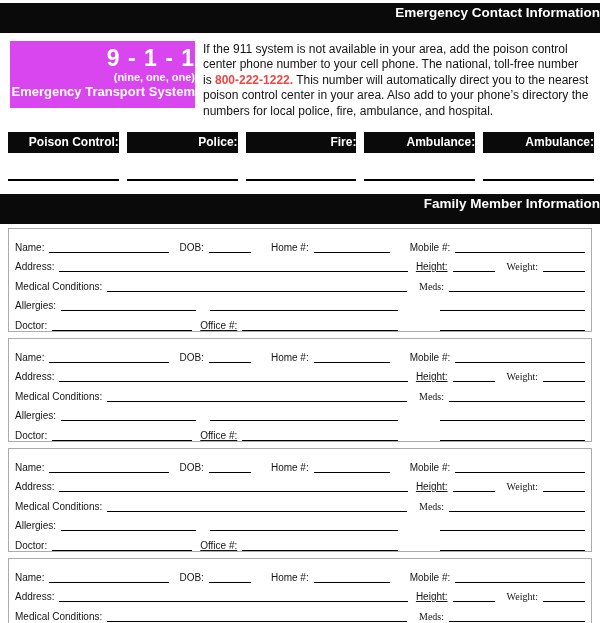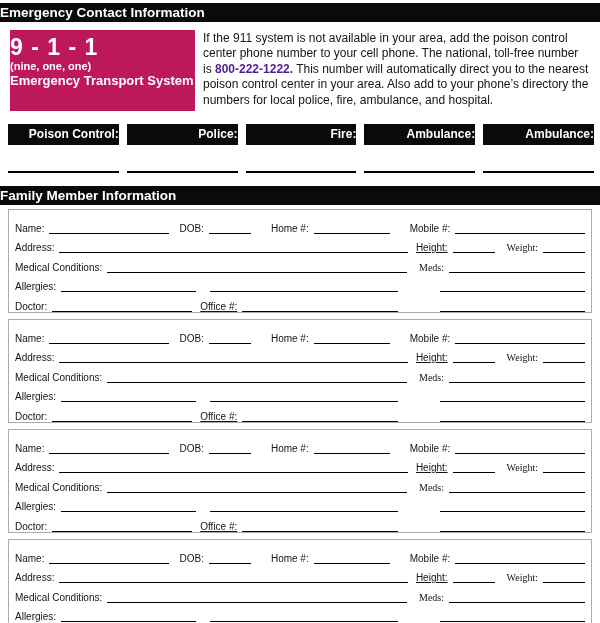--- a/index.html
+++ b/index.html
@@ -1,37 +1,37 @@
 <!DOCTYPE html>
 <html><head>
 <meta charset="utf-8">
 <style>
   * { box-sizing: border-box; margin: 0; padding: 0; }
   html, body { width: 600px; height: 623px; overflow: hidden; background: #ffffff; }
   body { font-family: "Liberation Sans", sans-serif; color: #141414; }
 
   .title-bar {
-    background: #0a0a0a; color: #ffffff; height: 19px; line-height: 19px;
-    text-align: left; font-weight: bold; font-size: 13.5px;
+    background: #0a0a0a; color: #ffffff; height: 30px; line-height: 19px;
+    text-align: right; font-weight: bold; font-size: 13.5px;
   }
   .top-bar { margin-top: 3px; }
 
   
   .intro { display: flex; padding: 8px 8px 0 10px; gap: 8px; }
   .red-box {
-    width: 185px; height: 81px; flex: 0 0 185px;
-    background: #be185d; color: #ffffff; text-align: left; padding-top: 4px;
+    width: 185px; height: 67px; flex: 0 0 185px;
+    background: #d946ef; color: #ffffff; text-align: right; padding-top: 4px;
   }
   .red-box .big911 { font-size: 23px; font-weight: bold; letter-spacing: 1px; line-height: 26px; }
   .red-box .pron { font-size: 11px; font-weight: bold; line-height: 13px; }
   .red-box .ets { font-size: 13px; font-weight: bold; line-height: 16px; }
   .instructions {
     flex: 1; font-size: 12px; line-height: 15.4px; padding-top: 1px; padding-right: 2px;
   }
-  .instructions .red-phone { color: #4c1d95; font-weight: bold; }
+  .instructions .red-phone { color: #ef4444; font-weight: bold; }
 
   
   .contact-row { display: flex; gap: 8px; margin: 13px 6px 0 8px; }
   .contact-box {
     flex: 1; background: #0a0a0a; color: #ffffff; height: 21px; line-height: 21px;
     text-align: right; font-weight: bold; font-size: 12px;
   }
   .writein-row { display: flex; gap: 8px; margin: 26px 6px 0 8px; }
   .writein-line { flex: 1; height: 0; border-bottom: 2px solid #000000; }
 

